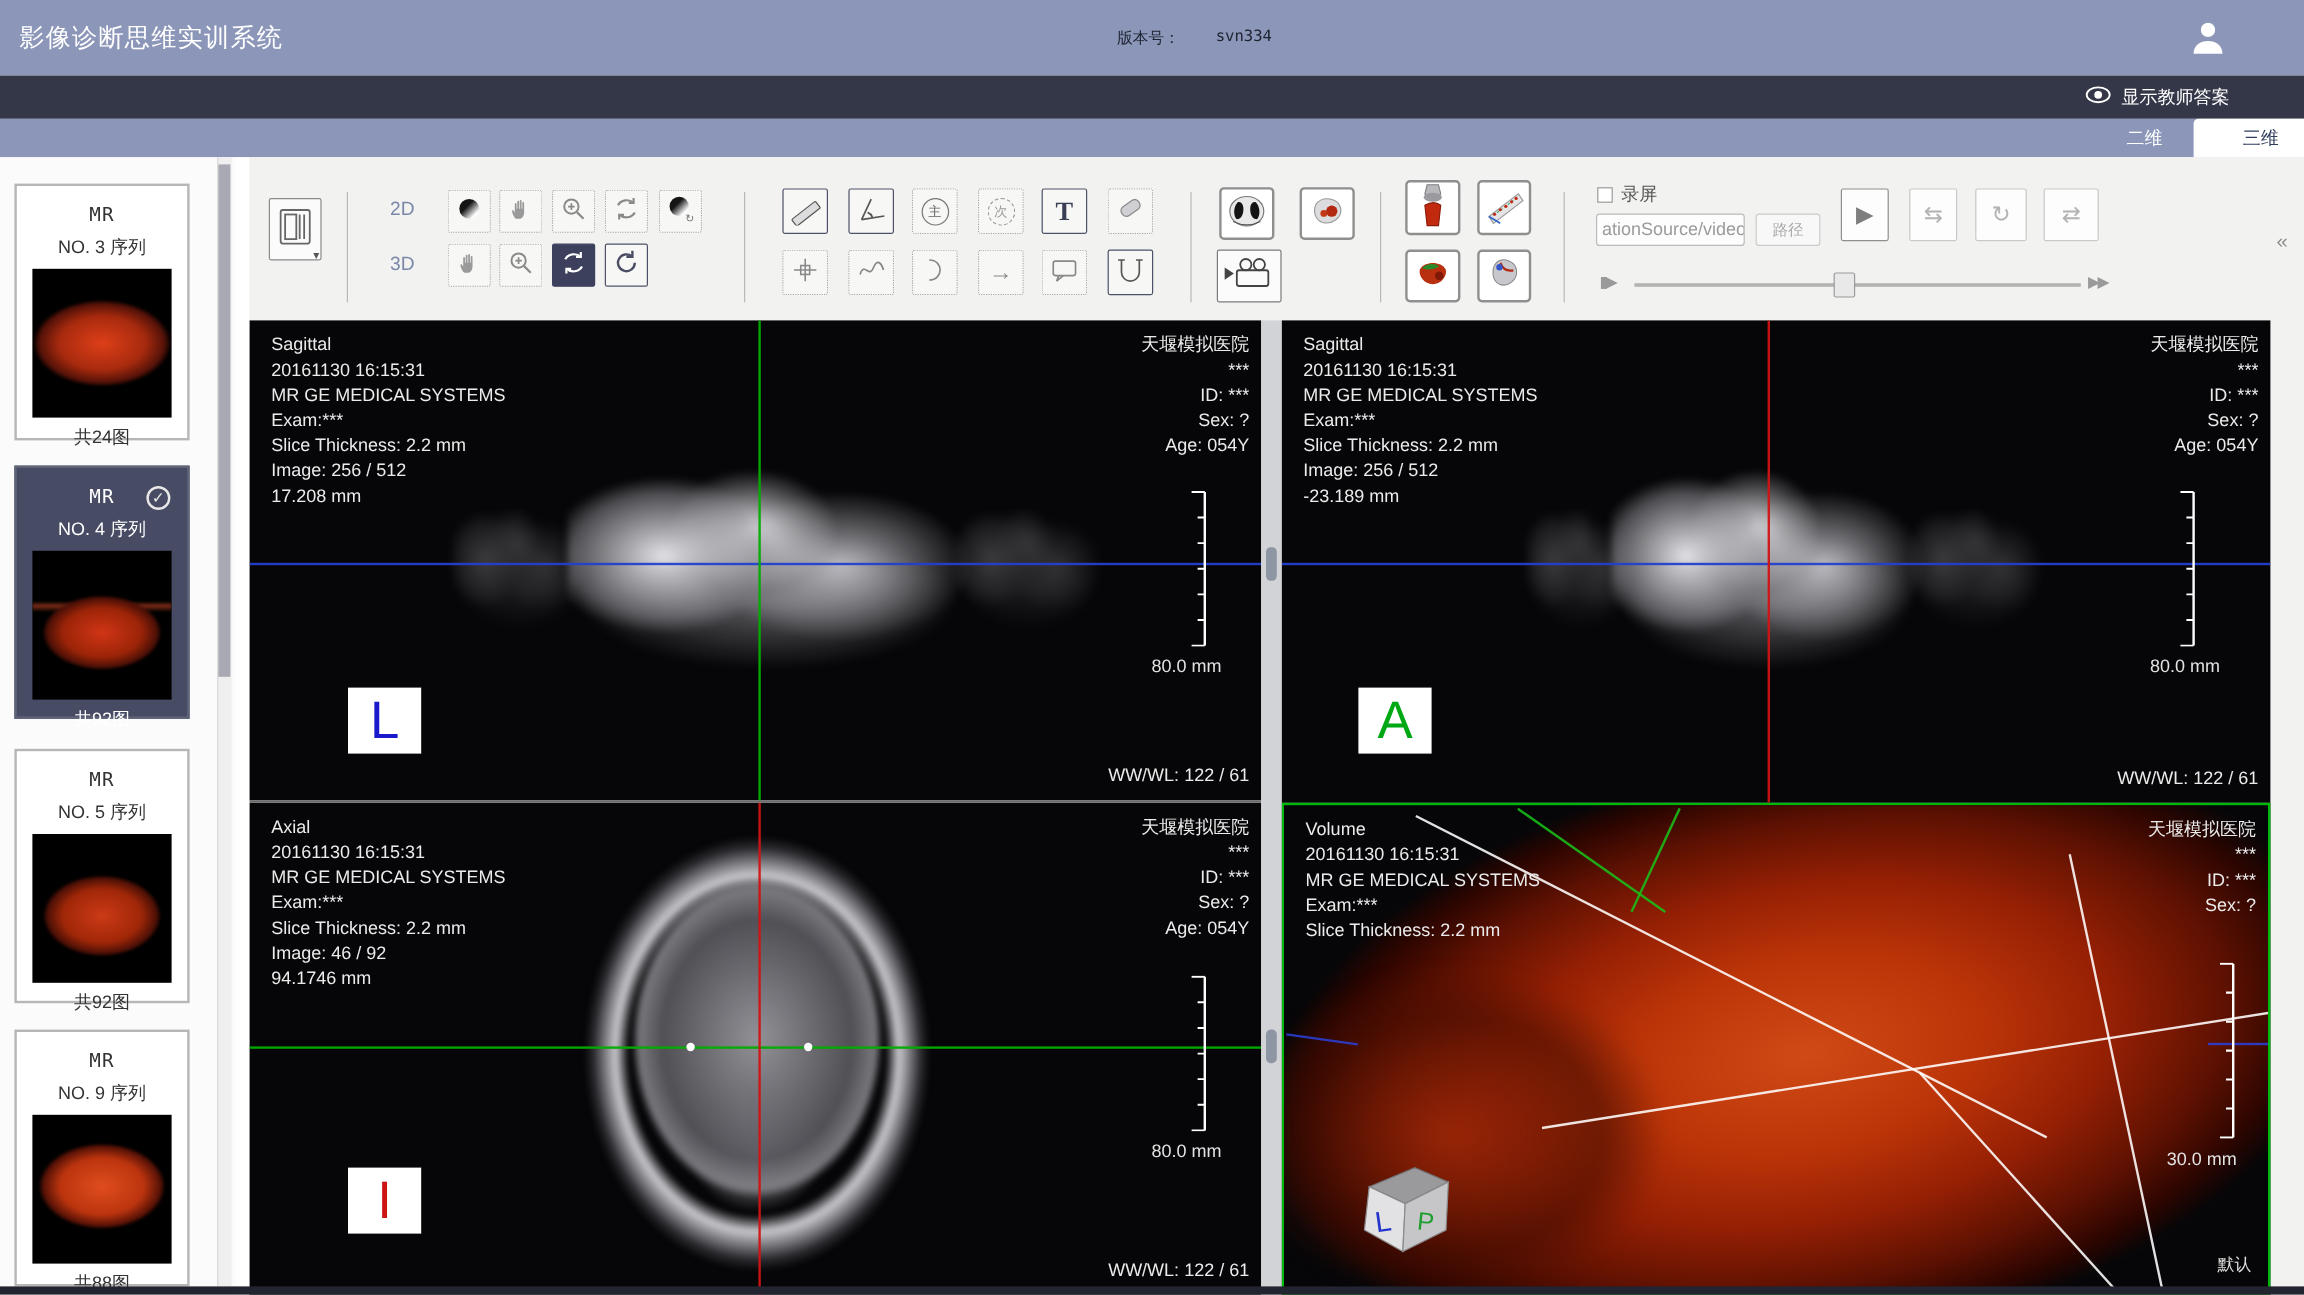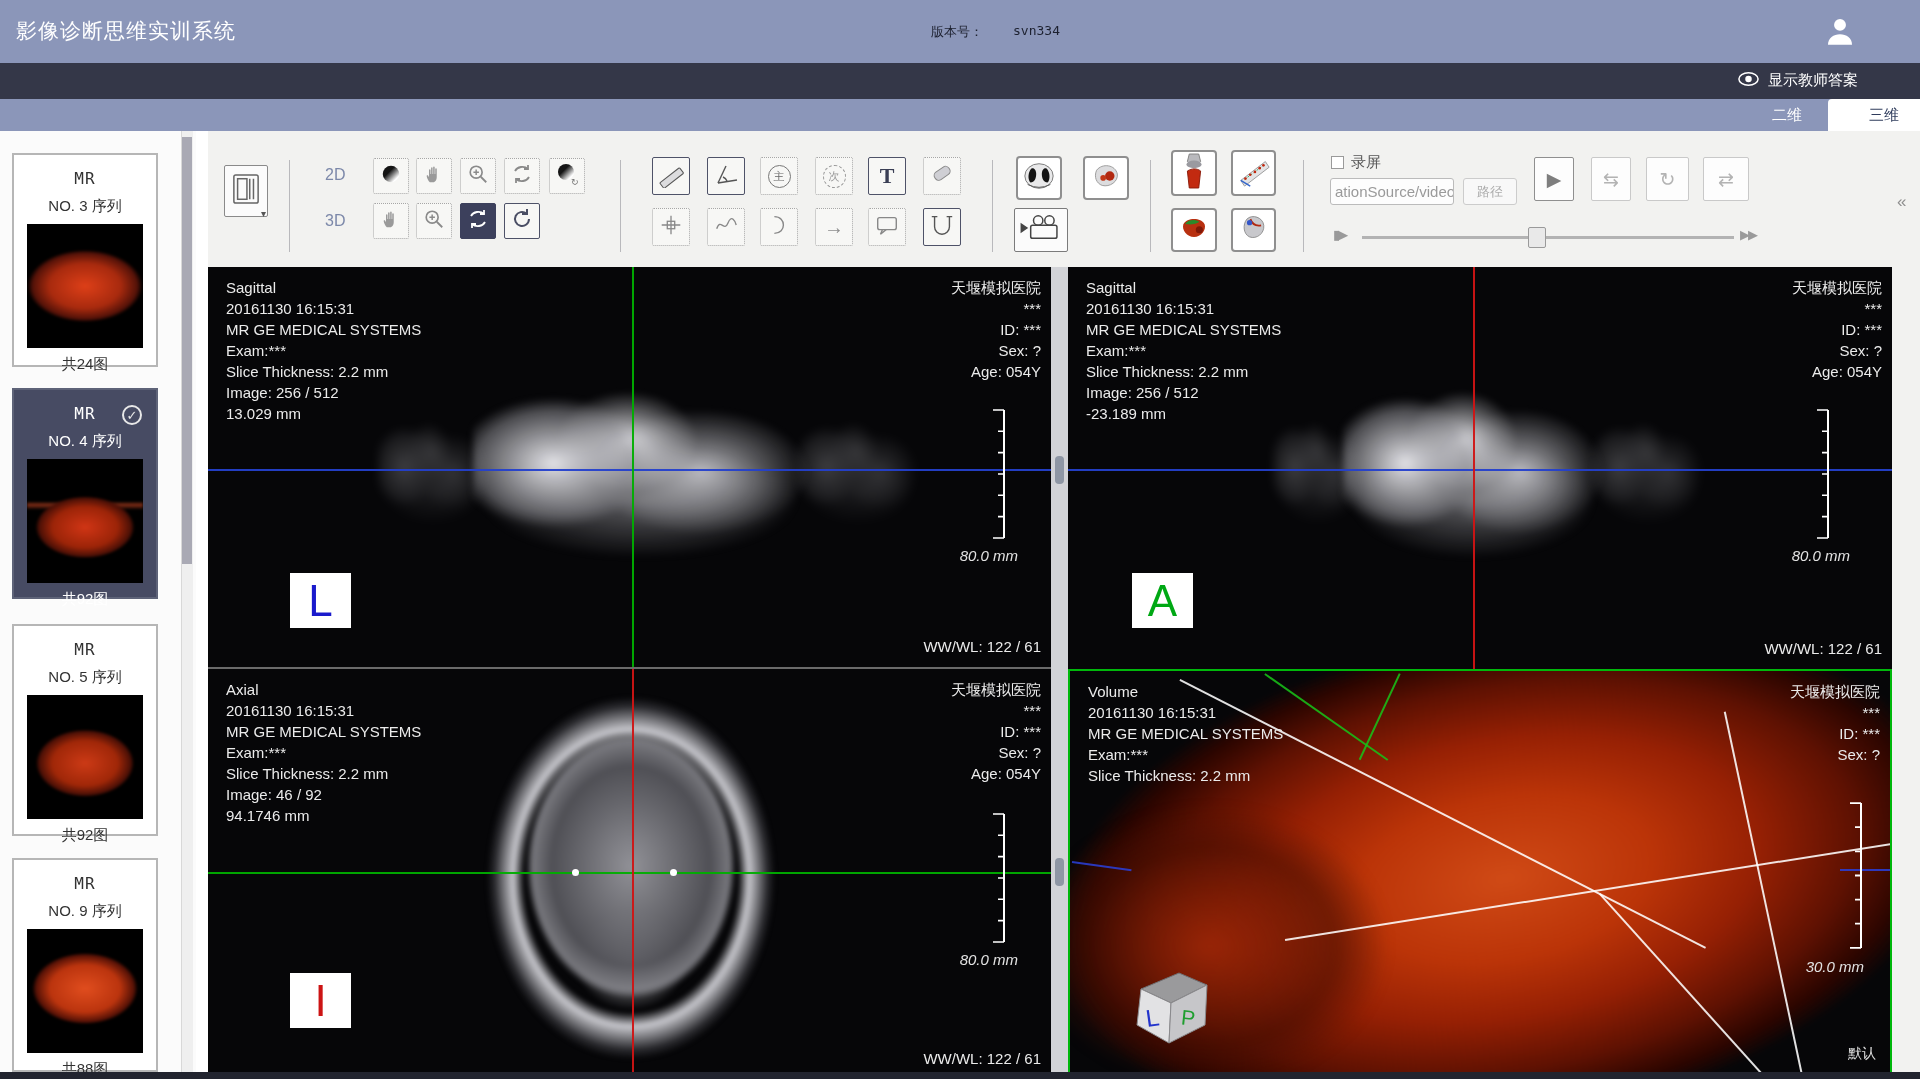--- a/index.html
+++ b/index.html
@@ -77,21 +77,21 @@
   .vp { position:absolute; background:#060608; overflow:hidden; }
   .vp-sag { left:208px; top:267px; width:843px; height:400px; }
   .vp-cor { left:1068px; top:267px; width:824px; height:402px; }
   .vp-axi { left:208px; top:669px; width:843px; height:410px; }
   .vp-vol { left:1068px; top:669px; width:824px; height:410px; border:2px solid #00b80b; }
   .hdiv { left:208px; top:667px; width:843px; height:2px; background:#6a6a6a; position:absolute; }
   .vsplit { left:1051px; top:267px; width:17px; height:812px; background:#d2d3d7; position:absolute; }
   .vsplit-handle { position:absolute; left:4px; width:9px; height:28px; background:#8e96a4; border-radius:4px; }
   .ov-text { position:absolute; color:#ebebeb; font-size:15px; line-height:21px; }
   .ov-text.right { text-align:right; }
-  .scale-label { position:absolute; color:#e2e2e2; font-size:15px; font-style:italic; }
+  .scale-label { position:absolute; color:#e2e2e2; font-size:15px; }
   .wwwl { position:absolute; right:10px; bottom:12px; color:#ebebeb; font-size:15px;text-align:center; }
   .orient-box { position:absolute; width:61px; height:55px; background:#fff; display:flex; align-items:center; justify-content:center;
                 font-size:44px; line-height:1; }
   .xline { position:absolute; opacity:.95; }
   .preset-label { position:absolute; right:14px; bottom:14px; color:#e0e0e0; font-size:14px; }
 
   
   .mr-band { position:absolute; filter:blur(3px);
     background:
       radial-gradient(42% 52% at 24% 45%, rgba(238,238,243,.95), rgba(150,150,156,.5) 55%, transparent 70%),
@@ -432,21 +432,21 @@
   <div class="mr-band" style="left:265px; top:115px; width:335px; height:180px;"></div>
   <div class="xline" style="left:0; top:202px; width:100%; height:1.5px; background:#2440cc;"></div>
   <div class="xline" style="left:424px; top:0; width:1.5px; height:100%; background:#00ae00;"></div>
   <div class="ov-text" style="left:18px; top:10px;">
     <div>Sagittal</div>
     <div>20161130 16:15:31</div>
     <div>MR GE MEDICAL SYSTEMS</div>
     <div>Exam:***</div>
     <div>Slice Thickness: 2.2 mm</div>
     <div>Image: 256 / 512</div>
-    <div>13.029 mm</div>
+    <div>17.208 mm</div>
   </div>
   <div class="ov-text right" style="right:10px; top:10px;">
     <div>天堰模拟医院</div>
     <div>***</div>
     <div>ID: ***</div>
     <div>Sex: ?</div>
     <div>Age: 054Y</div>
   </div>
   <span class="abs" style="left:782px; top:142px;">
     <svg width="16" height="130" viewBox="0 0 16 132" preserveAspectRatio="none">

